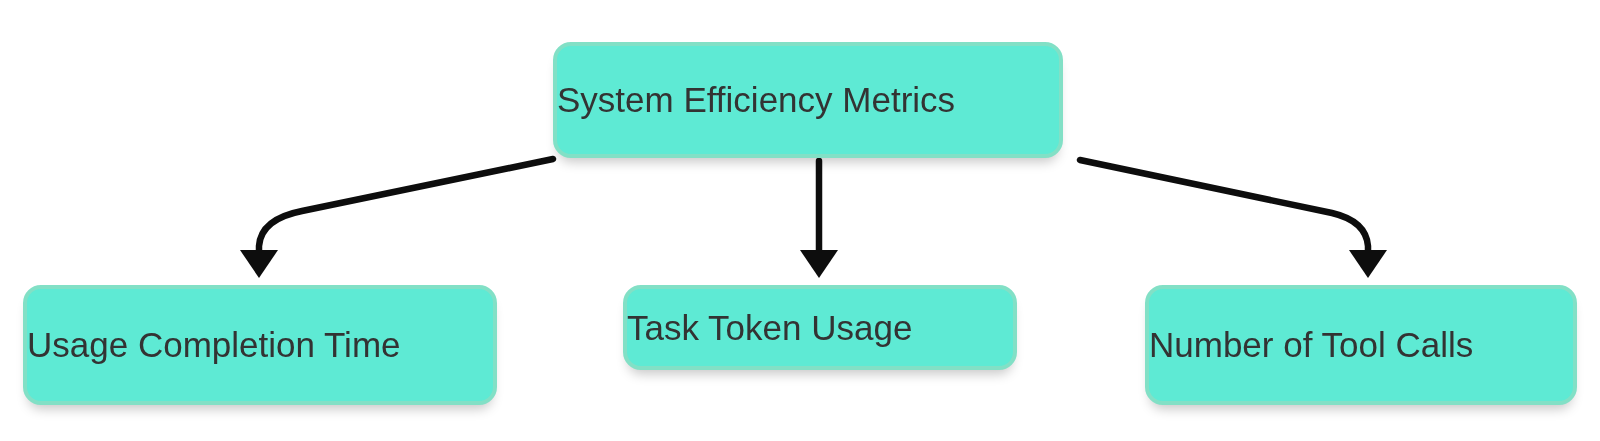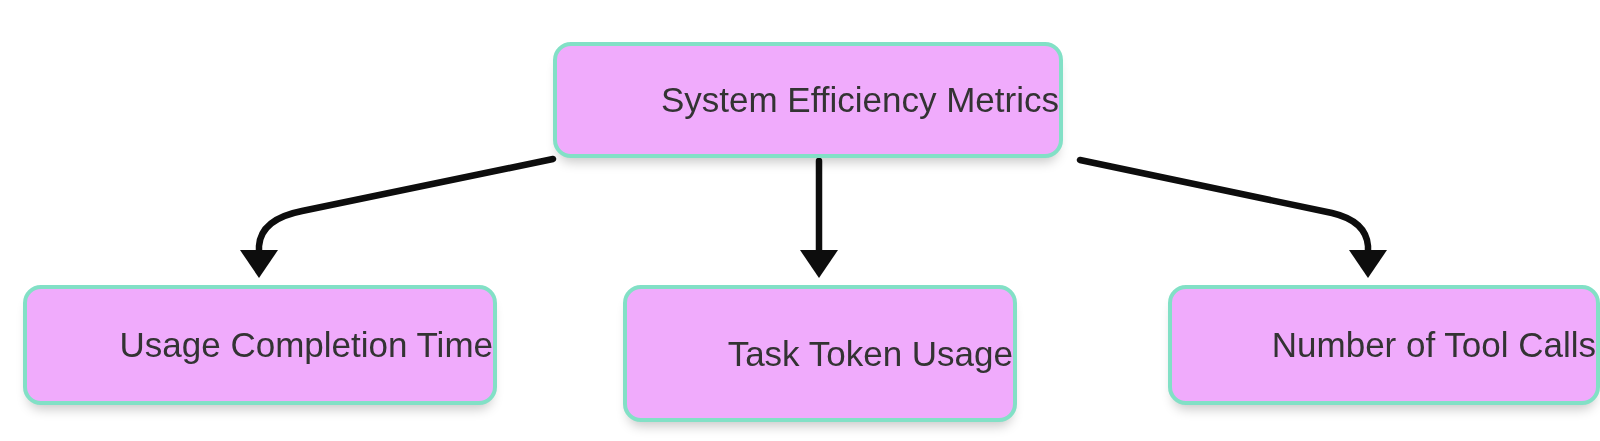--- a/index.html
+++ b/index.html
@@ -29,39 +29,39 @@
     stroke-linecap: round;
     stroke-linejoin: round;
   }
   .arrowhead {
     fill: #0d0d0d;
     stroke: none;
   }
   .node {
     position: absolute;
     box-sizing: border-box;
-    background: #f0abfc;
+    background: #5eead4;
     border: 4px solid #82e0c6;
     border-radius: 18px;
     display: flex;
     align-items: center;
-    justify-content: flex-end;
+    justify-content: flex-start;
     box-shadow: 0 9px 12px -5px rgba(0,0,0,0.22);
   }
   .node-label {
     font-size: 35px;
     line-height: 1.2;
     color: #333333;
     white-space: nowrap;
     text-align: center;
   }
   .node-root   { left: 553px;  top: 42px;  width: 510px; height: 116px; }
   .node-child1 { left: 23px;   top: 285px; width: 474px; height: 120px; }
-  .node-child2 { left: 623px;  top: 285px; width: 394px; height: 137px; }
-  .node-child3 { left: 1145px; top: 285px; width: 432px; height: 120px; margin-left: 23px; }
+  .node-child2 { left: 623px;  top: 285px; width: 394px; height: 85px; }
+  .node-child3 { left: 1145px; top: 285px; width: 432px; height: 120px; }
 </style>
 </head>
 <body>
 
 <div class="canvas">
 
   <svg class="edges" viewBox="0 0 1600 441" xmlns="http://www.w3.org/2000/svg">
 
     <path class="edge-path" d="M 553 159 L 302 211 Q 261 219 259 246 L 259 251"></path>
     <polygon class="arrowhead" points="240,250 278,250 259,278"></polygon>

